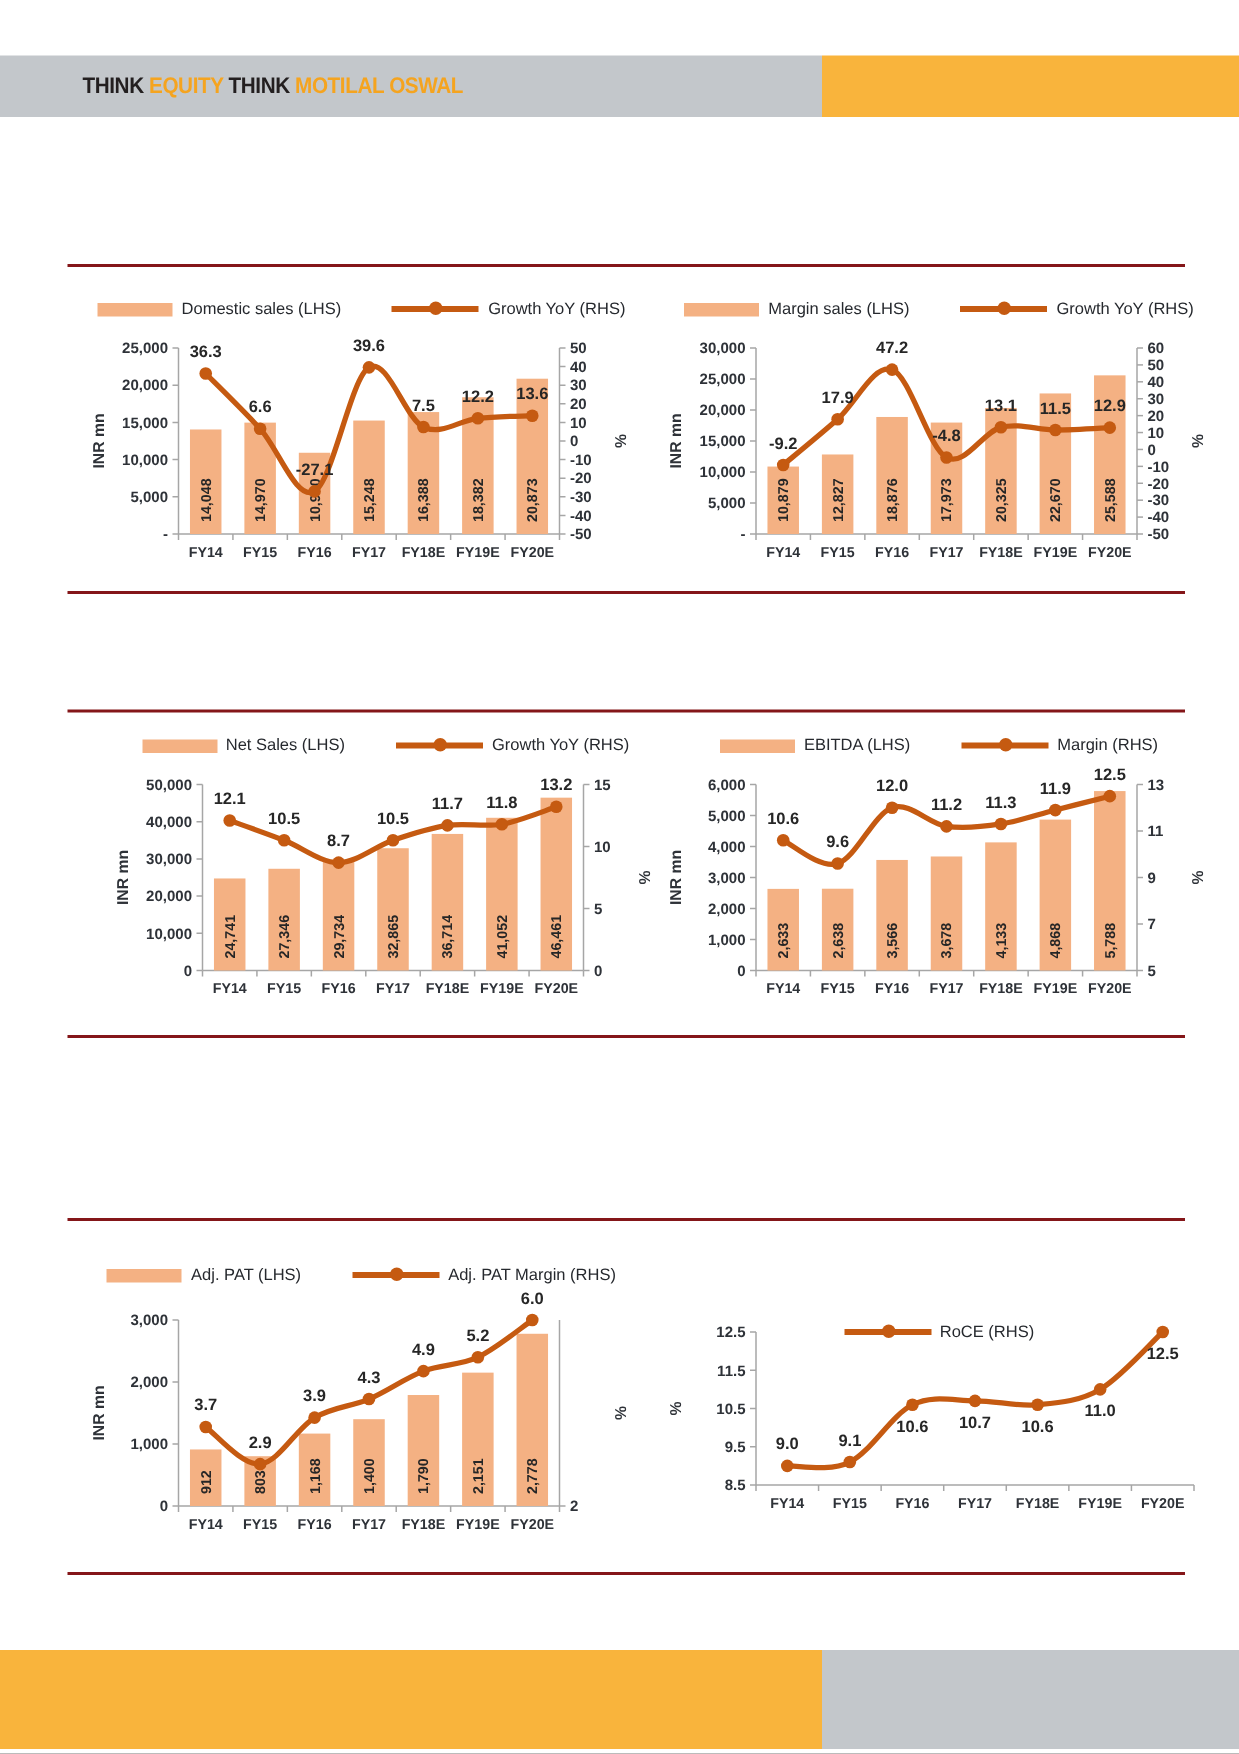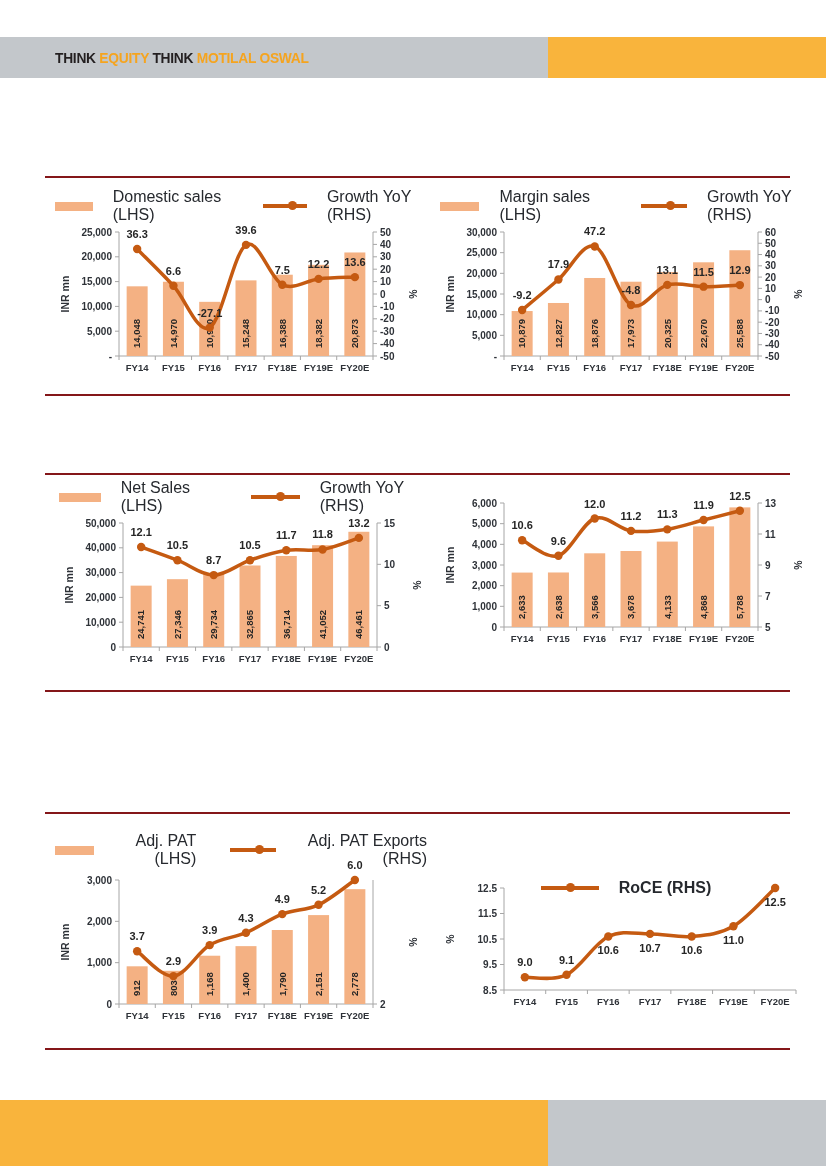--- a/index.html
+++ b/index.html
@@ -12,25 +12,25 @@
   .header-gray{position:absolute;left:0;top:0;width:548px;height:41px;}
   .header-accent{position:absolute;left:548px;top:0;width:278px;height:41px;}
   .brand{
     position:absolute;left:55px;top:0;height:41px;display:flex;align-items:center;
     font-size:15px;font-weight:800;letter-spacing:-0.3px;white-space:pre;
     transform-origin:left center;transform:scaleX(0.92);
   }
   .separator{position:absolute;left:45px;width:745px;height:2px;}
   .chart{position:absolute;}
   .legend-row{display:flex;justify-content:center;align-items:center;gap:34px;height:20px;}
-  .legend-item{display:flex;align-items:center;gap:20px;font-size:16px;color:#26292e;}
+  .legend-item{display:flex;align-items:center;gap:6px;font-size:11px;color:#26292e;}
   .sw-bar{width:50px;height:9px;display:inline-block;}
   .sw-line{width:58px;height:3.5px;display:inline-block;position:relative;}
   .sw-line::after{content:'';position:absolute;left:25px;top:-3px;width:9px;height:9px;border-radius:50%;background:inherit;}
-  .legend-inside{position:absolute;left:0;right:0;top:16px;font-weight:bold;}
+  .legend-inside{position:absolute;left:0;right:0;top:16px;}
   .footer-bar{position:absolute;left:0;top:1100px;width:826px;height:66px;}
   .footer-accent{position:absolute;left:0;top:0;width:548px;height:66px;}
   .footer-gray{position:absolute;left:548px;top:0;width:278px;height:66px;}
   svg{display:block;}
   svg text{font-family:"Liberation Sans", sans-serif;}
 </style>
 </head>
 <body>
 
 <div class="page">
@@ -240,21 +240,21 @@
           <circle cx="299.8571428571429" cy="69.09454545454545" r="4.2" fill="#C55A11"></circle>
           <text x="82.14285714285714" y="83.00727272727272" text-anchor="middle" font-size="11" font-weight="600" fill="#262626">-9.2</text>
           <text x="118.42857142857143" y="52.458181818181814" text-anchor="middle" font-size="11" font-weight="600" fill="#262626">17.9</text>
           <text x="154.71428571428572" y="19.429090909090903" text-anchor="middle" font-size="11" font-weight="600" fill="#262626">47.2</text>
           <text x="191" y="78.04727272727271" text-anchor="middle" font-size="11" font-weight="600" fill="#262626">-4.8</text>
           <text x="227.28571428571428" y="57.869090909090914" text-anchor="middle" font-size="11" font-weight="600" fill="#262626">13.1</text>
           <text x="263.57142857142856" y="59.67272727272727" text-anchor="middle" font-size="11" font-weight="600" fill="#262626">11.5</text>
           <text x="299.8571428571429" y="58.094545454545454" text-anchor="middle" font-size="11" font-weight="600" fill="#262626">12.9</text>
         </svg>
       </div>
-      <div class="chart" style="left: 59px; top: 487px; width: 372px; height: 188px;">
+      <div class="chart" style="left: 71px; top: 487px; width: 372px; height: 188px;">
         <div class="legend-row">
           <span class="legend-item">
             <span class="sw-bar" style="background: rgb(244, 177, 131);"></span>
             <span>Net Sales (LHS)</span>
           </span>
           <span class="legend-item">
             <span class="sw-line" style="background: rgb(197, 90, 17);"></span>
             <span>Growth YoY (RHS)</span>
           </span>
         </div>
@@ -324,20 +324,30 @@
           <text x="82.14285714285714" y="28.97333333333333" text-anchor="middle" font-size="11" font-weight="600" fill="#262626">12.1</text>
           <text x="118.42857142857143" y="42.2" text-anchor="middle" font-size="11" font-weight="600" fill="#262626">10.5</text>
           <text x="154.71428571428572" y="57.08" text-anchor="middle" font-size="11" font-weight="600" fill="#262626">8.7</text>
           <text x="191" y="42.2" text-anchor="middle" font-size="11" font-weight="600" fill="#262626">10.5</text>
           <text x="227.28571428571428" y="32.280000000000015" text-anchor="middle" font-size="11" font-weight="600" fill="#262626">11.7</text>
           <text x="263.57142857142856" y="31.45333333333332" text-anchor="middle" font-size="11" font-weight="600" fill="#262626">11.8</text>
           <text x="299.8571428571429" y="19.879999999999995" text-anchor="middle" font-size="11" font-weight="600" fill="#262626">13.2</text>
         </svg>
       </div>
       <div class="chart" style="left: 440px; top: 487px; width: 372px; height: 188px;">
+        <div class="legend-row">
+          <span class="legend-item">
+            <span class="sw-bar" style="background: rgb(244, 177, 131);"></span>
+            <span>EBITDA (LHS)</span>
+          </span>
+          <span class="legend-item">
+            <span class="sw-line" style="background: rgb(197, 90, 17);"></span>
+            <span>Margin (RHS)</span>
+          </span>
+        </div>
         <svg width="372" height="168" viewBox="0 0 372 168">
           <line x1="64" y1="16" x2="64" y2="140" stroke="#A6A6A6" stroke-width="1"></line>
           <line x1="64" y1="140" x2="318" y2="140" stroke="#A6A6A6" stroke-width="1"></line>
           <line x1="318" y1="16" x2="318" y2="140" stroke="#A6A6A6" stroke-width="1"></line>
           <line x1="60" y1="16" x2="64" y2="16" stroke="#A6A6A6" stroke-width="1"></line>
           <text x="57" y="16" text-anchor="end" dy="0.35em" font-size="10" font-weight="600" fill="#2E3238">6,000</text>
           <line x1="60" y1="36.66666666666666" x2="64" y2="36.66666666666666" stroke="#A6A6A6" stroke-width="1"></line>
           <text x="57" y="36.66666666666666" text-anchor="end" dy="0.35em" font-size="10" font-weight="600" fill="#2E3238">5,000</text>
           <line x1="60" y1="57.33333333333334" x2="64" y2="57.33333333333334" stroke="#A6A6A6" stroke-width="1"></line>
           <text x="57" y="57.33333333333334" text-anchor="end" dy="0.35em" font-size="10" font-weight="600" fill="#2E3238">4,000</text>
@@ -408,21 +418,21 @@
         </svg>
       </div>
       <div class="chart" style="left: 55px; top: 840px; width: 372px; height: 192px; text-align: right;">
         <div class="legend-row">
           <span class="legend-item">
             <span class="sw-bar" style="background: rgb(244, 177, 131);"></span>
             <span>Adj.  PAT (LHS)</span>
           </span>
           <span class="legend-item">
             <span class="sw-line" style="background: rgb(197, 90, 17);"></span>
-            <span>Adj. PAT Exports (RHS)</span>
+            <span>Adj. PAT Margin (RHS)</span>
           </span>
         </div>
         <svg width="372" height="172" viewBox="0 0 372 172">
           <line x1="64" y1="20" x2="64" y2="144" stroke="#A6A6A6" stroke-width="1"></line>
           <line x1="64" y1="144" x2="318" y2="144" stroke="#A6A6A6" stroke-width="1"></line>
           <line x1="318" y1="20" x2="318" y2="144" stroke="#A6A6A6" stroke-width="1"></line>
           <line x1="60" y1="20" x2="64" y2="20" stroke="#A6A6A6" stroke-width="1"></line>
           <text x="57" y="20" text-anchor="end" dy="0.35em" font-size="10" font-weight="600" fill="#2E3238">3,000</text>
           <line x1="60" y1="61.33333333333334" x2="64" y2="61.33333333333334" stroke="#A6A6A6" stroke-width="1"></line>
           <text x="57" y="61.33333333333334" text-anchor="end" dy="0.35em" font-size="10" font-weight="600" fill="#2E3238">2,000</text>

